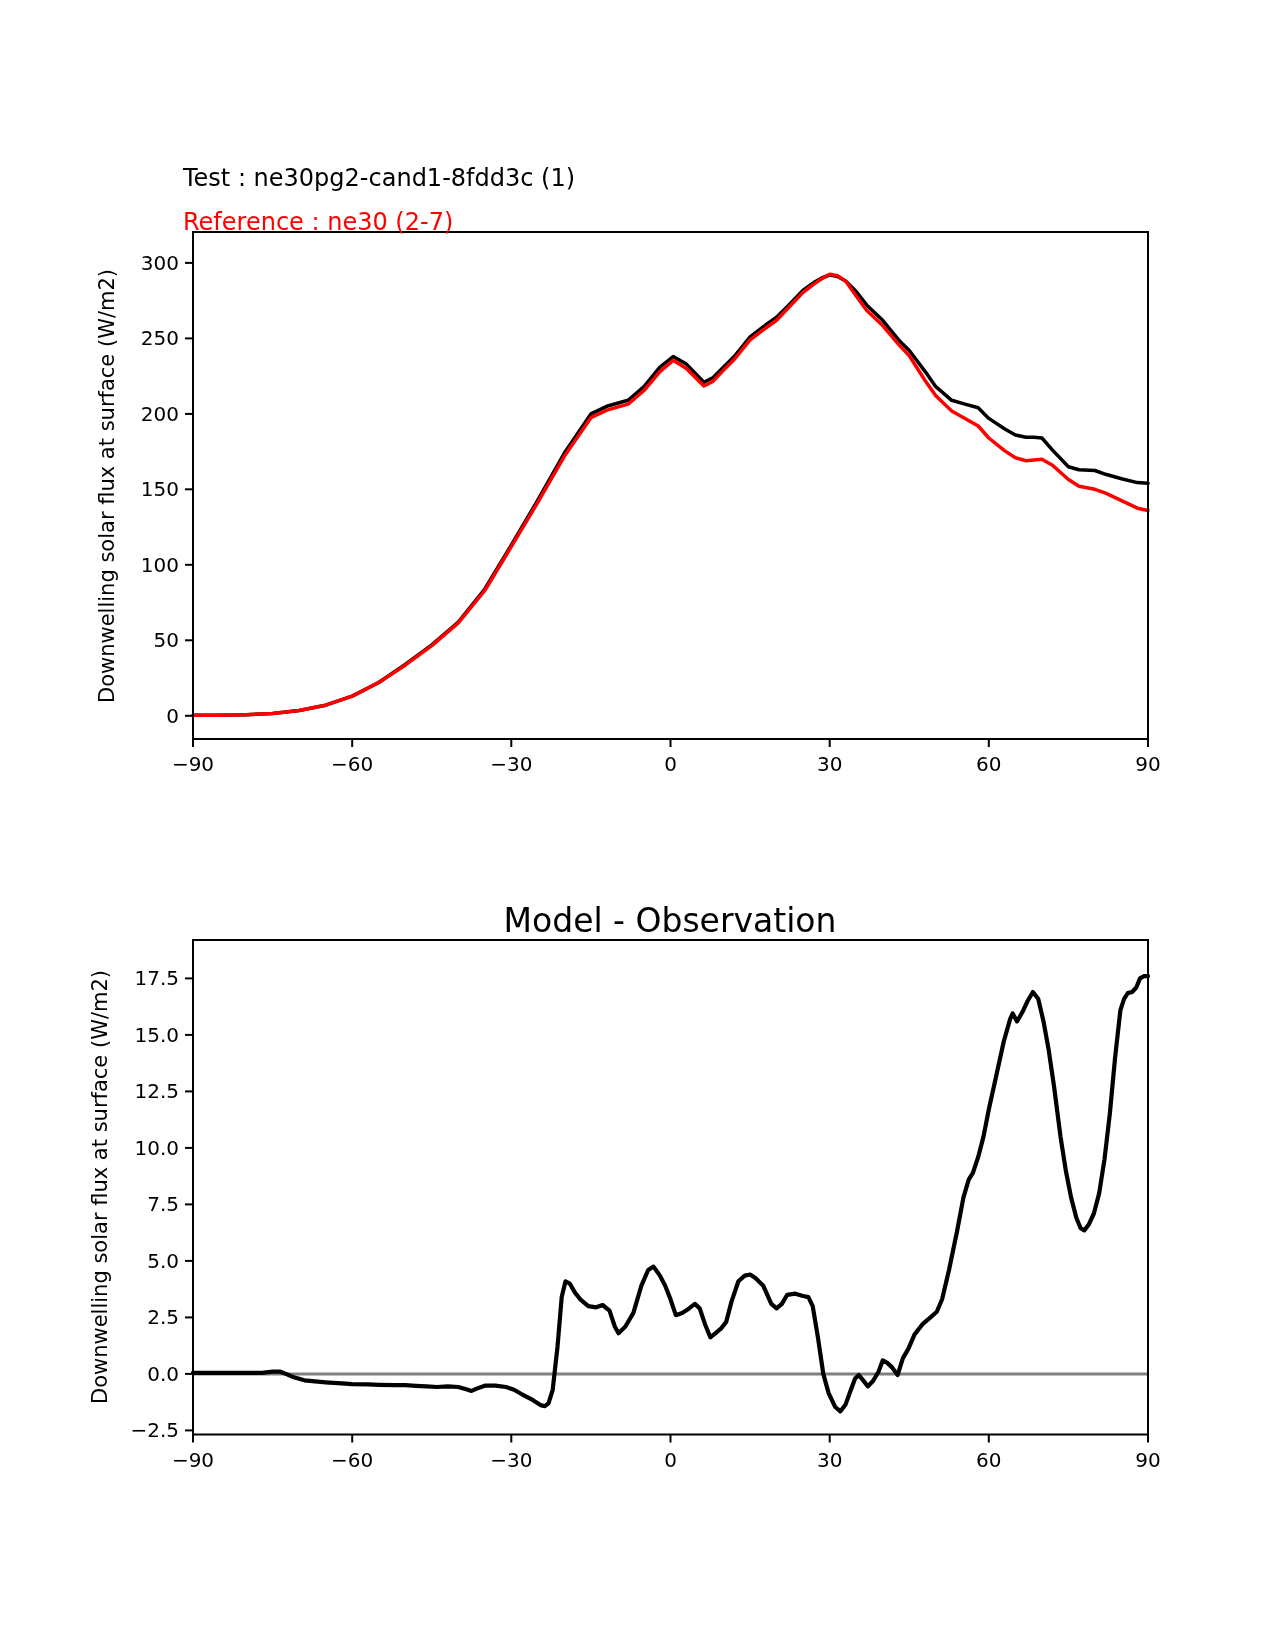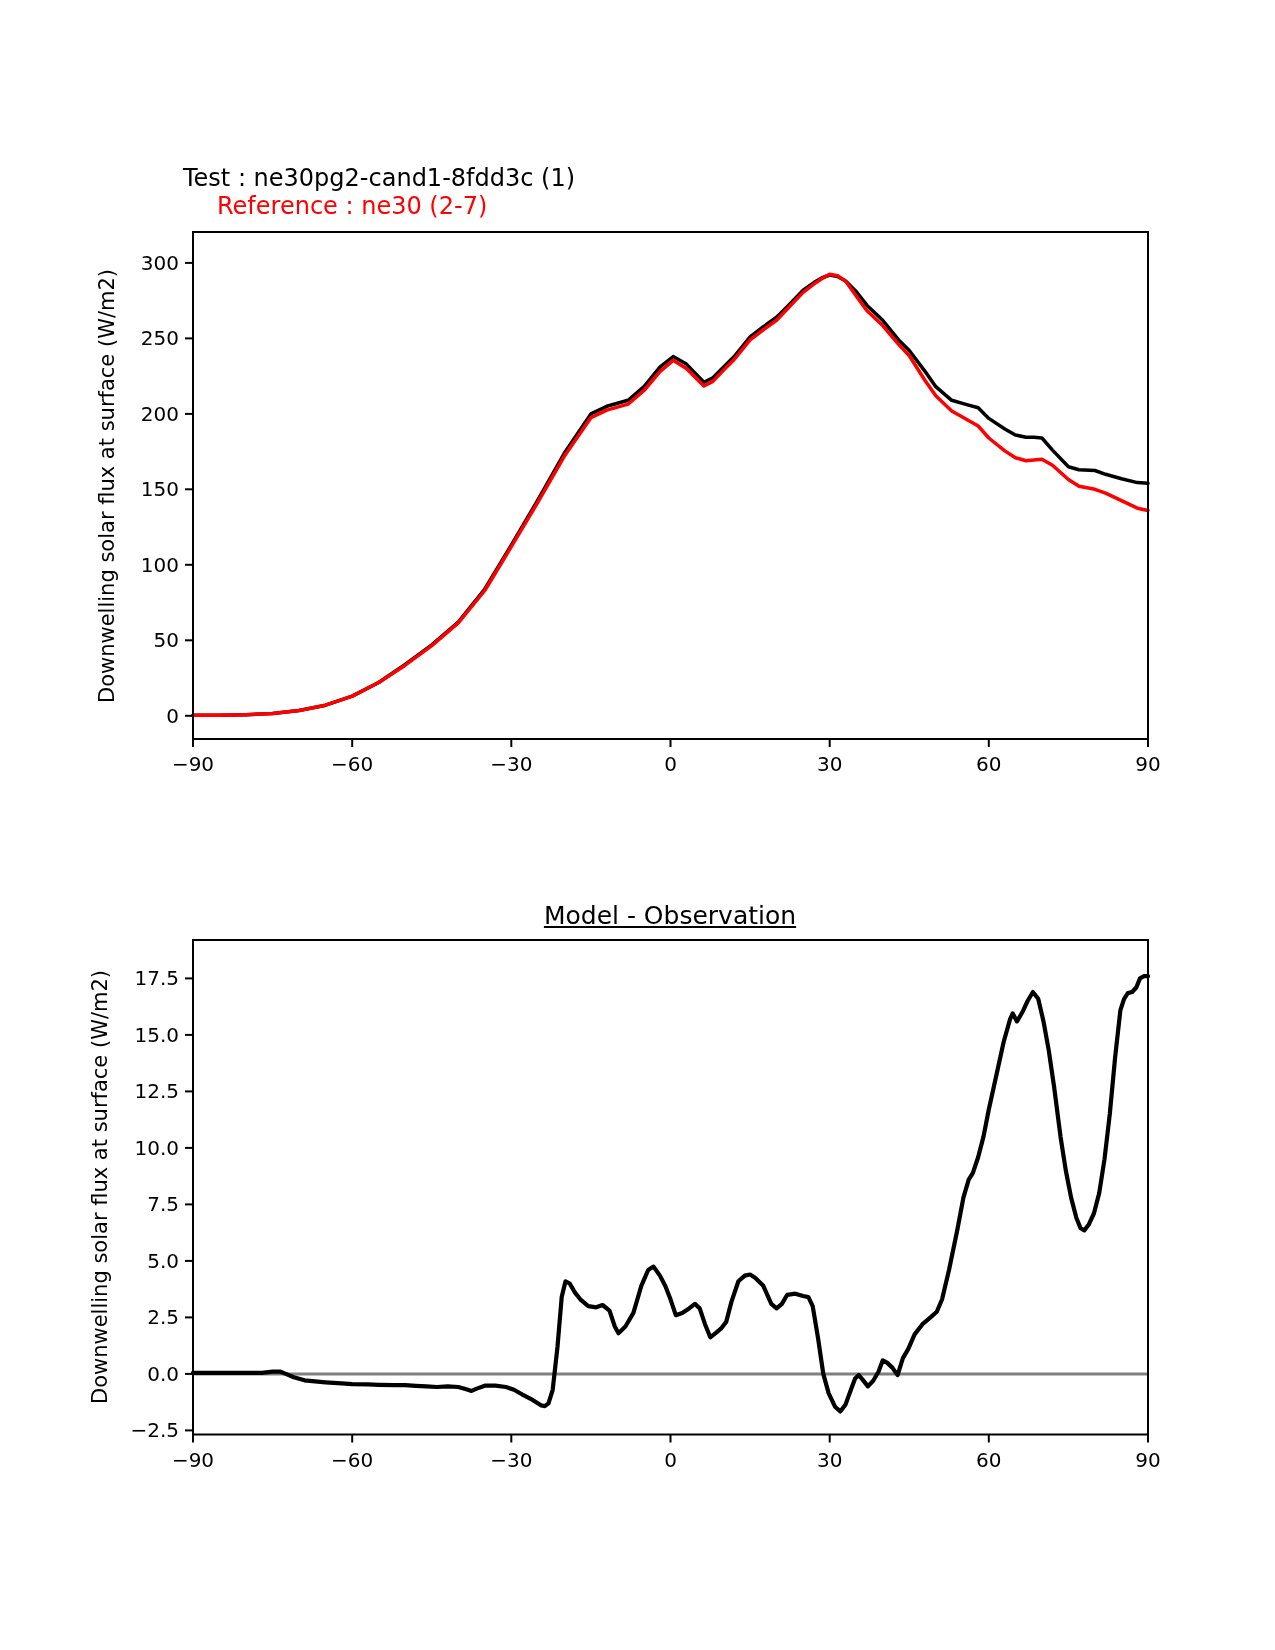--- a/index.html
+++ b/index.html
@@ -3,26 +3,26 @@
 <meta charset="utf-8">
 <style>
   html,body{margin:0;padding:0;background:#ffffff;}
   body{font-family:"DejaVu Sans", sans-serif; color:#000;}
   .fig{position:relative;width:1275px;height:1650px;background:#ffffff;overflow:hidden;}
   .fig svg{position:absolute;left:0;top:0;}
   .suptitle{position:absolute;left:637px;top:72px;transform:translateX(-50%);
             font-size:37px;white-space:nowrap;}
   .legend-line{position:absolute;left:183px;font-size:24px;white-space:nowrap;}
   .legend-test{top:164px;}
-  .legend-ref{top:192px;margin-left:34px;}
+  .legend-ref{top:208px;}
   .ylabel{position:absolute;font-size:21px;white-space:nowrap;transform:translate(-50%,-50%) rotate(-90deg);}
   .ylabel-top{left:107px;top:486px;}
   .ylabel-bottom{left:100px;top:1187px;}
   .ax2title{position:absolute;left:670px;top:901px;transform:translateX(-50%);
-            font-size:25px;white-space:nowrap;text-decoration:underline;}
+            font-size:33px;white-space:nowrap;}
 </style>
 </head>
 <body>
 
 <div class="fig">
   <svg id="chart-svg" width="1275" height="1650" viewBox="0 0 1275 1650">
       <g>
         <polyline points="193.0,715.3 219.5,715.3 246.1,714.7 272.6,713.5 299.1,710.5 325.6,705.2 352.2,696.1 378.7,682.5 405.2,664.4 431.8,644.8 458.3,622.2 484.8,589.0 511.3,545.2 537.9,499.9 564.4,453.1 590.9,413.9 606.8,406.3 628.1,400.3 644.0,386.7 659.9,367.1 673.2,356.5 686.4,364.1 703.9,382.2 712.9,377.7 723.6,367.1 734.2,356.5 750.1,336.9 766.0,324.8 776.6,317.3 787.2,306.7 803.1,290.1 813.8,282.6 821.7,278.0 829.7,275.0 837.6,276.5 845.6,281.1 856.2,291.6 866.8,305.2 882.7,320.3 898.6,339.9 909.3,350.5 925.2,371.6 935.8,386.7 951.7,400.3 965.0,404.1 978.2,407.8 988.8,418.4 1004.8,429.0 1015.4,435.0 1026.0,437.3 1033.9,437.3 1041.9,438.0 1052.5,450.1 1068.4,466.7 1079.0,469.7 1094.9,470.5 1105.6,474.3 1121.5,478.8 1137.4,482.6 1148.0,483.3" fill="none" stroke="#000000" stroke-width="3.5" stroke-linejoin="round" stroke-linecap="round"></polyline>
         <polyline points="193.0,715.3 219.5,715.3 246.1,714.7 272.6,713.5 299.1,710.5 325.6,705.2 352.2,696.1 378.7,682.5 405.2,665.2 431.8,645.6 458.3,622.9 484.8,590.5 511.3,546.7 537.9,502.2 564.4,456.1 590.9,417.7 606.8,410.1 628.1,404.1 644.0,390.5 659.9,371.6 673.2,360.3 686.4,368.6 703.9,386.0 712.9,381.4 723.6,370.1 734.2,359.5 750.1,339.9 766.0,327.8 776.6,320.3 787.2,309.0 803.1,292.4 813.8,284.1 821.7,278.8 829.7,274.3 837.6,275.8 845.6,281.1 856.2,296.1 866.8,310.5 882.7,325.6 898.6,344.4 909.3,355.8 925.2,380.7 935.8,395.8 951.7,410.9 965.0,418.4 978.2,426.0 988.8,438.0 1004.8,450.9 1015.4,457.7 1026.0,460.7 1033.9,459.9 1041.9,459.2 1052.5,465.2 1068.4,479.5 1079.0,486.3 1094.9,489.3 1105.6,493.1 1121.5,500.7 1137.4,508.2 1148.0,510.5" fill="none" stroke="#ff0000" stroke-width="3.5" stroke-linejoin="round" stroke-linecap="round"></polyline>
         <rect x="193" y="232" width="955" height="507" fill="none" stroke="#000000" stroke-width="2"></rect>

